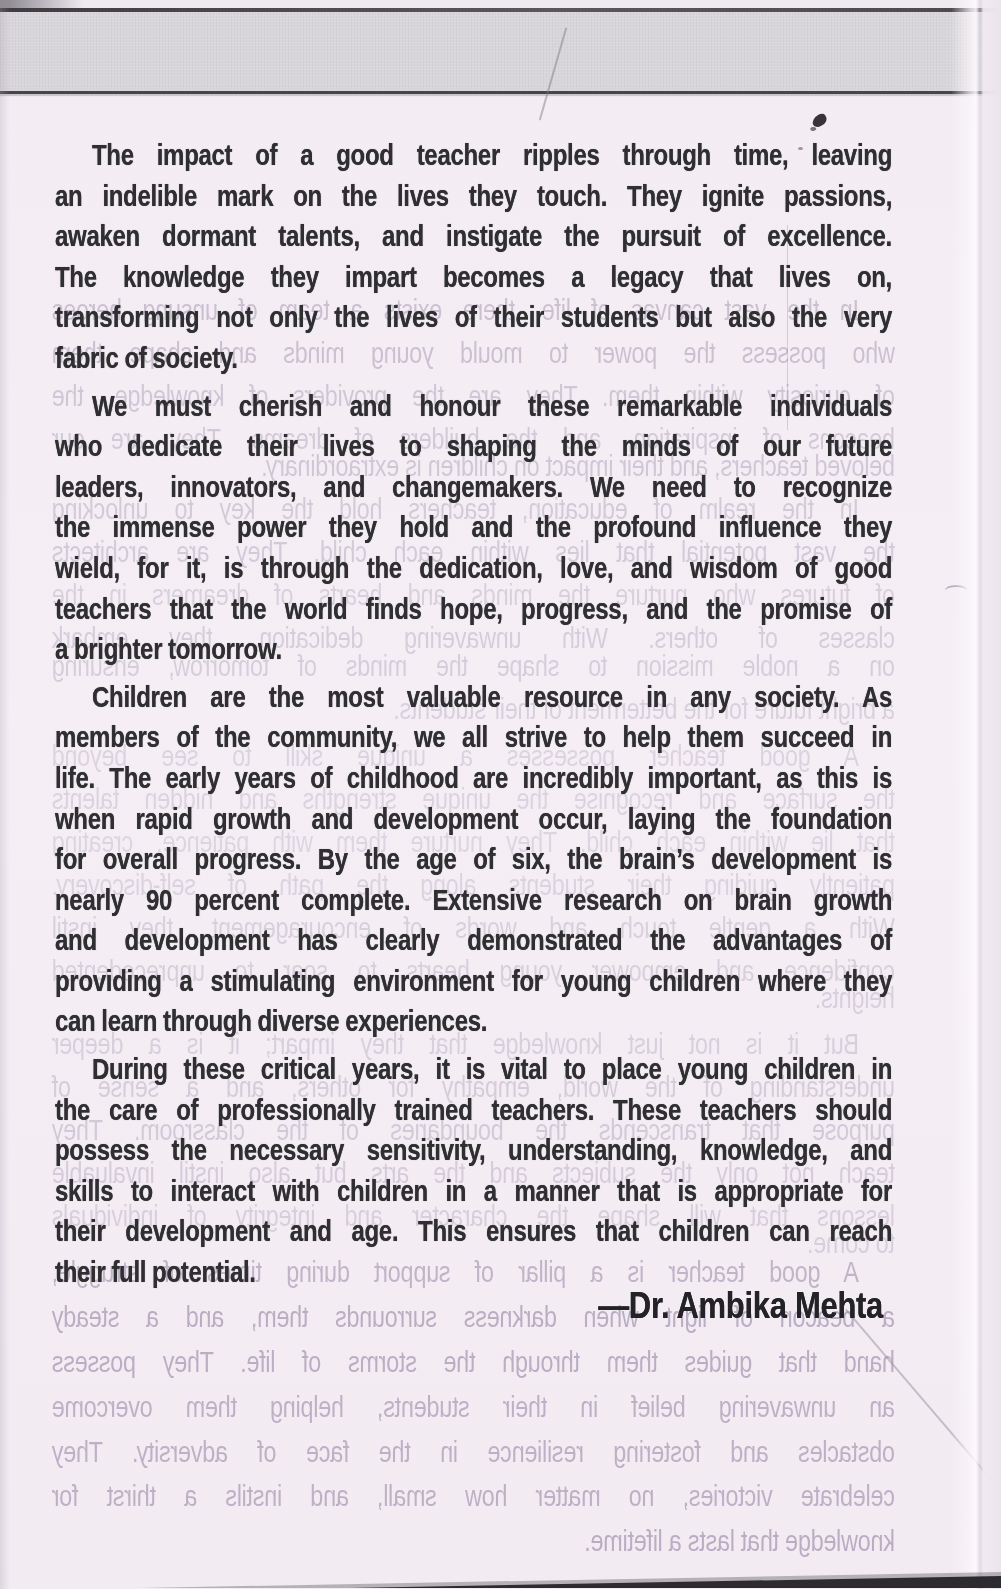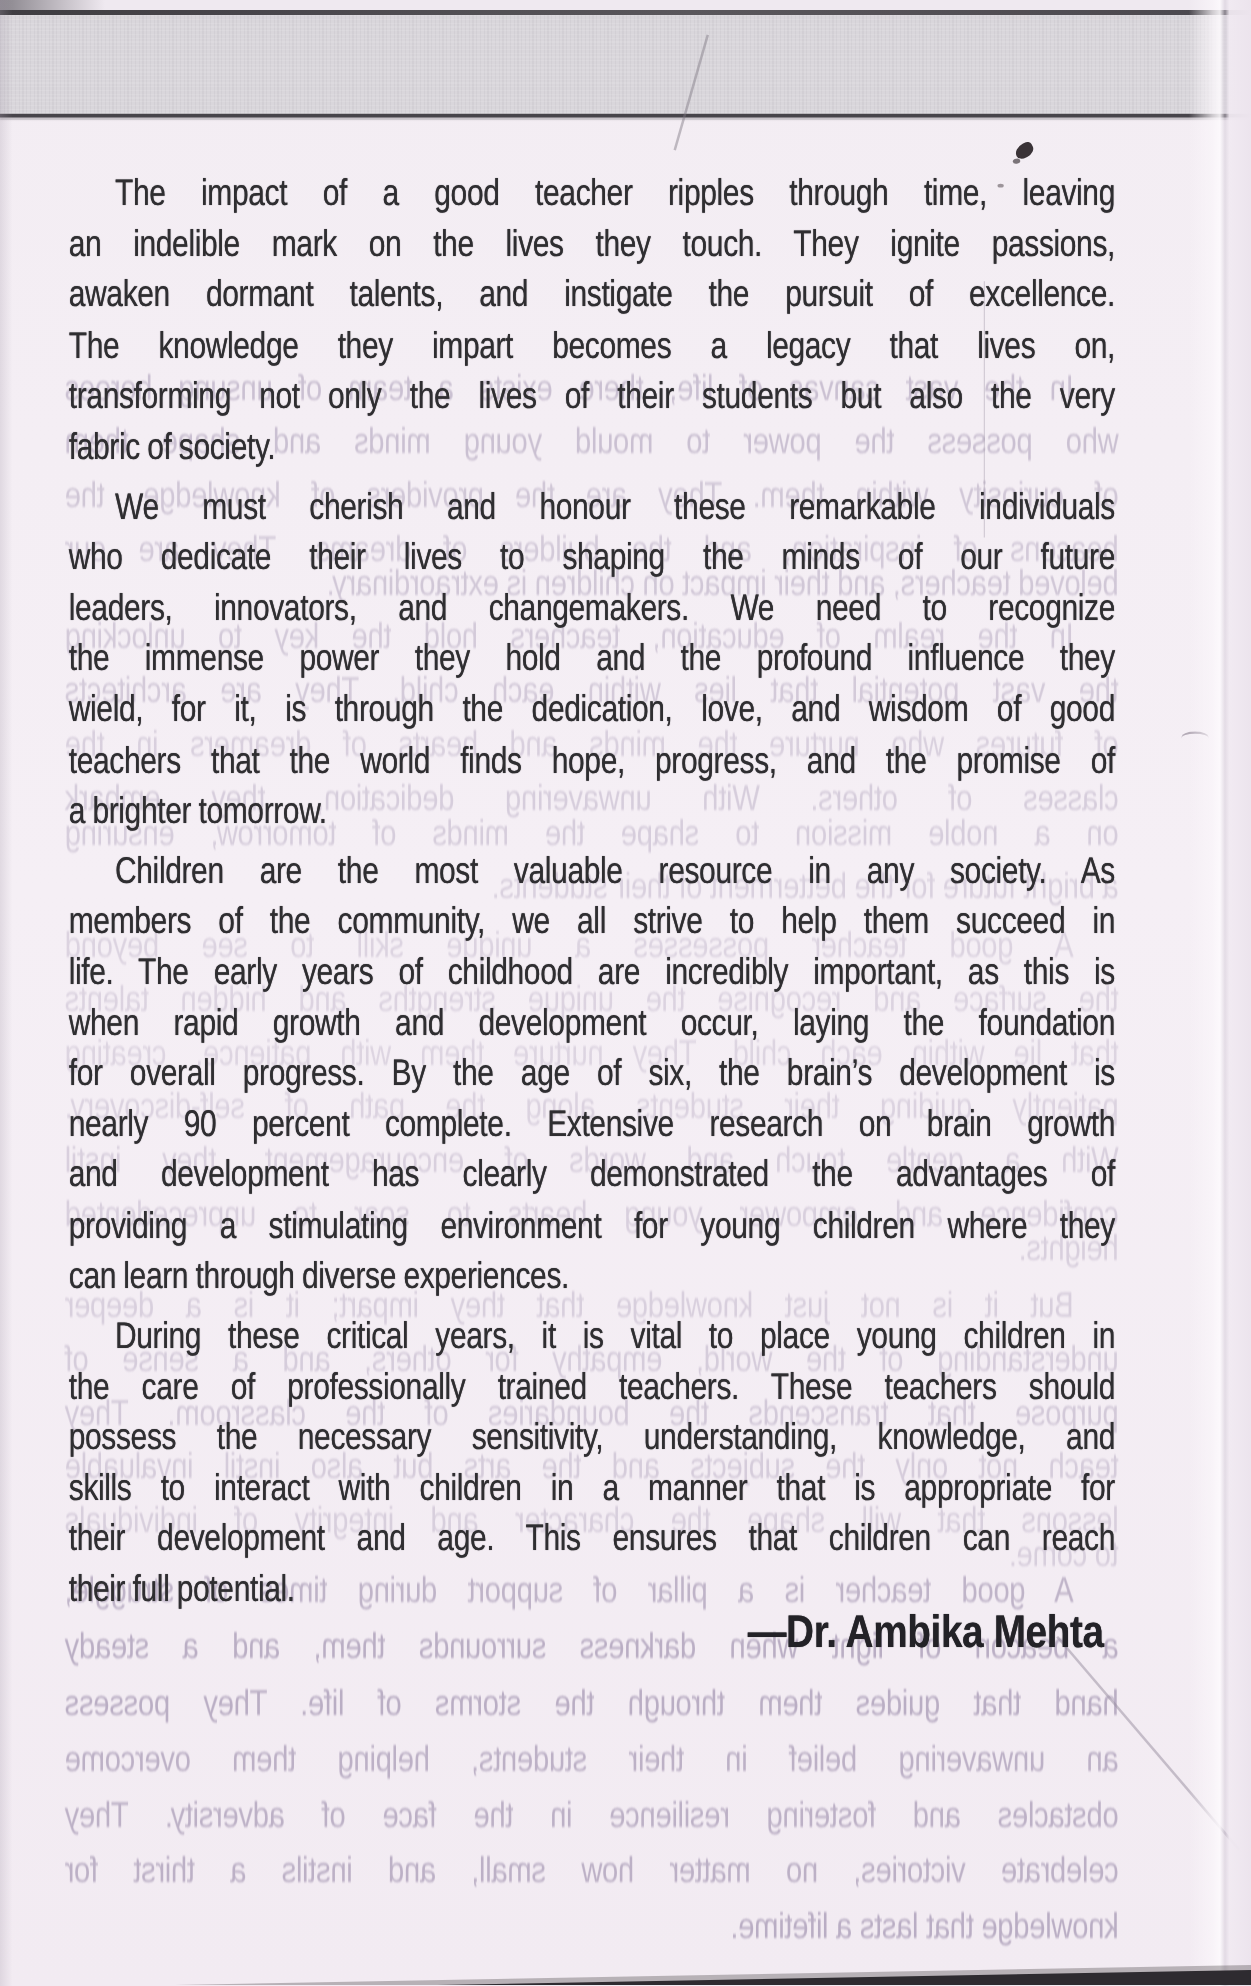--- a/index.html
+++ b/index.html
@@ -46,21 +46,21 @@
   
   .ghost-layer { position: absolute; inset: 0; z-index: 1; }
   .ghost-line { position: absolute; left: 52px; width: 843px; line-height: 28px;
     font-size: 23.5px; letter-spacing: -0.3px; color: var(--ghost);
     transform: scaleX(-1) scaleY(1.22); text-align: justify; text-align-last: justify;
     filter: blur(0.6px); }
   .ghost-line.end { text-align: left; text-align-last: left; }
   .ghost-line.first { text-indent: 36px; }
 
   
-  .body-text { position: absolute; left: 55px; top: 136px; width: 837px; z-index: 2; }
+  .body-text { position: absolute; left: 55px; top: 136px; width: 837px; z-index: 2; font-weight: bold; }
   .para { margin: 0; }
   .para + .para { margin-top: 7px; }
   .line { font-size: 24px; line-height: 40.6px; color: var(--ink);
     letter-spacing: -0.3px; word-spacing: -0.5px;
     text-align: justify; text-align-last: justify;
     transform: scaleY(1.24); transform-origin: 50% 55%;
     text-shadow: 0 0 0.6px rgba(47,46,49,0.85); }
   .line.first { text-indent: 37px; }
   .line.end { text-align-last: left; }
 

